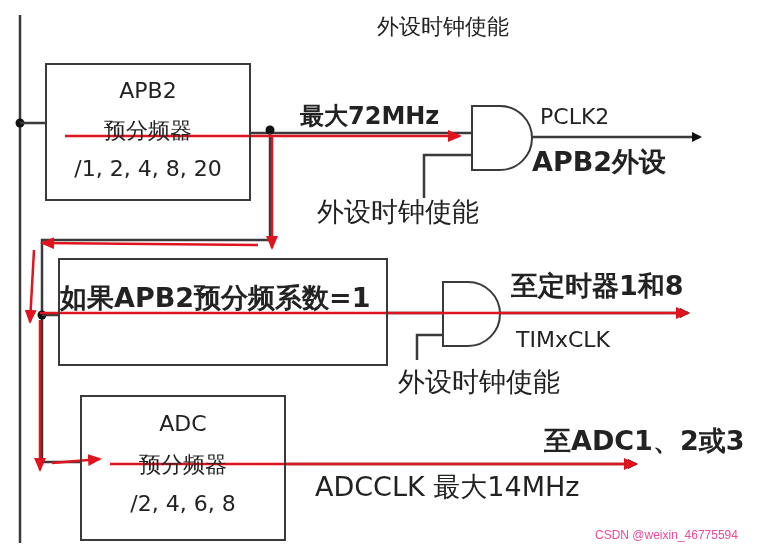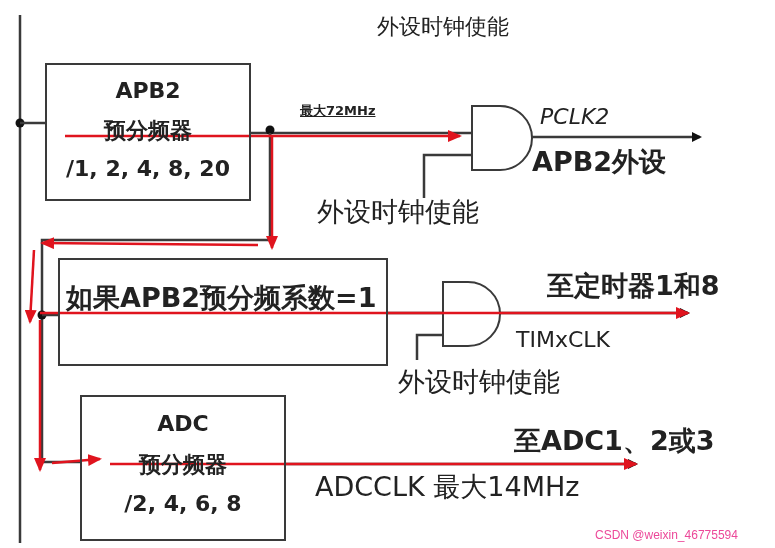--- a/index.html
+++ b/index.html
@@ -2,25 +2,25 @@
 <html><head>
 <meta charset="utf-8">
 <style>
   html, body { margin: 0; padding: 0; background: #ffffff; }
   body { width: 775px; height: 548px; position: relative; overflow: hidden;
          font-family: "DejaVu Sans", "Liberation Sans", sans-serif; color: #222; }
   .stage { position: absolute; left: 0; top: 0; width: 775px; height: 548px; }
   svg.wires { position: absolute; left: 0; top: 0; }
   .box { position: absolute; border: 2px solid #3a3a3a; background: transparent; box-sizing: border-box; }
   .txt { position: absolute; white-space: nowrap; line-height: 1; }
-  .c { text-align: center; font-weight: bold; }
+  .c { text-align: center; }
   .b { font-weight: bold; }
   .t22 { font-size: 22px; }
   .t21 { font-size: 27px; }
-  .t20 { font-size: 13px; text-decoration: underline; }
+  .t20 { font-size: 24px; }
   .watermark { position: absolute; font-family: "Liberation Sans", sans-serif; font-size: 12px; color: #ec4899; }
 </style>
 </head>
 <body>
 
 <div class="stage">
 
   <svg class="wires" width="775" height="548" viewBox="0 0 775 548">
     <defs>
       <marker id="blackArrow" markerWidth="10" markerHeight="10" refX="8" refY="5" orient="auto" markerUnits="userSpaceOnUse">
@@ -66,35 +66,35 @@
 
   <div class="txt t22" style="left:377px; top:16px;">外设时钟使能</div>
 
   <div class="box" style="left:45px; top:63px; width:206px; height:138px;">
     <div class="txt t22 c" style="left:0; right:0; top:15px;">APB2</div>
     <div class="txt t22 c" style="left:0; right:0; top:55px;">预分频器</div>
     <div class="txt t22 c" style="left:0; right:0; top:93px;">/1, 2, 4, 8, 20</div>
   </div>
 
   <div class="txt t20 b" style="left:300px; top:104px;">最大72MHz</div>
-  <div class="txt t22" style="left:540px; top:106px;font-style:italic;">PCLK2</div>
+  <div class="txt t22" style="left:540px; top:106px;">PCLK2</div>
   <div class="txt t21 b" style="left:532px; top:148px;">APB2外设</div>
   <div class="txt t21" style="left:317px; top:198px;">外设时钟使能</div>
 
   <div class="box" style="left:58px; top:258px; width:330px; height:108px;">
-    <div class="txt t21 b" style="left:6px; top:24px;">如果APB2预分频系数=1</div>
+    <div class="txt t21 b" style="left:0; top:24px;">如果APB2预分频系数=1</div>
   </div>
 
-  <div class="txt t21 b" style="left:547px; top:272px;text-align:right;">至定时器1和8</div>
+  <div class="txt t21 b" style="left:511px; top:272px;text-align:right;">至定时器1和8</div>
   <div class="txt t22" style="left:516px; top:329px;">TIMxCLK</div>
   <div class="txt t21" style="left:398px; top:368px;">外设时钟使能</div>
 
   <div class="box" style="left:80px; top:395px; width:206px; height:146px;">
     <div class="txt t22 c" style="left:0; right:0; top:16px;">ADC</div>
     <div class="txt t22 c" style="left:0; right:0; top:57px;">预分频器</div>
     <div class="txt t22 c" style="left:0; right:0; top:96px;">/2, 4, 6, 8</div>
   </div>
 
-  <div class="txt t21 b" style="left:514px; top:427px;">至ADC1、2或3</div>
+  <div class="txt t21 b" style="left:544px; top:427px;">至ADC1、2或3</div>
   <div class="txt t21" style="left:315px; top:473px;">ADCCLK 最大14MHz</div>
 
   <div class="watermark" style="left:595px; top:528px;">CSDN @weixin_46775594</div>
 </div>
 
 </body></html>

